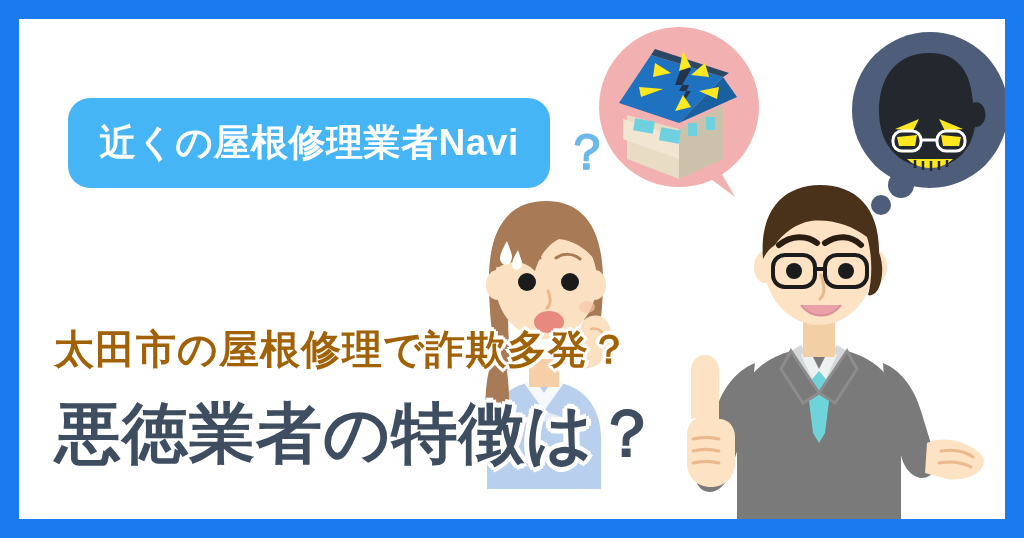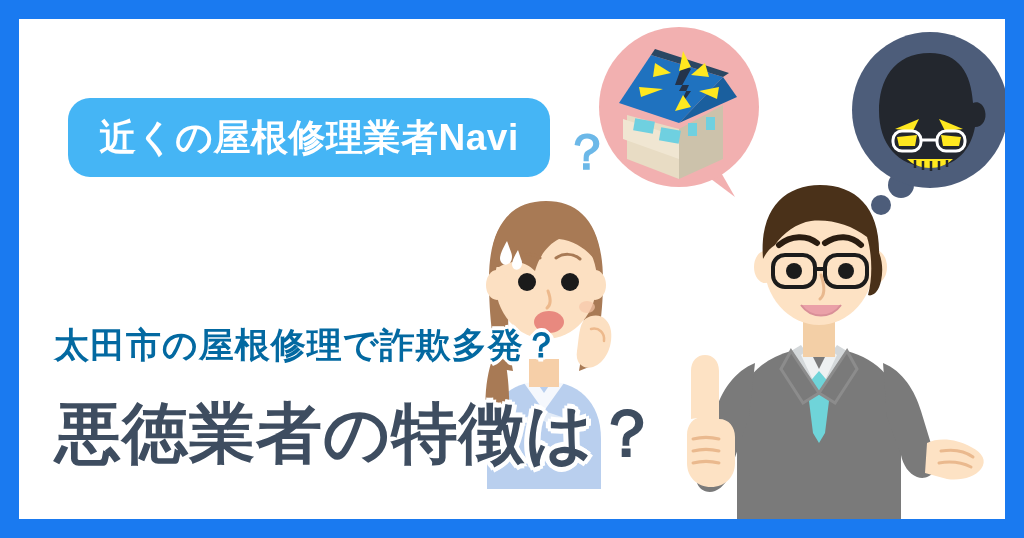--- a/index.html
+++ b/index.html
@@ -29,21 +29,21 @@
     background: #ffffff;
     overflow: hidden;
   }
 
   
   #brand-badge {
     position: absolute;
     left: 49px;
     top: 79px;
     width: 482px;
-    height: 79px;
+    height: 90px;
     background: #45b5f5;
     border-radius: 22px;
     display: flex;
     align-items: center;
     justify-content: center;
   }
   #brand-badge .badge-text {
     color: #ffffff;
     font-size: 37px;
     font-weight: bold;
@@ -58,23 +58,23 @@
     font-size: 50px;
     font-weight: bold;
     line-height: 1;
   }
 
   
   #headline-1 {
     position: absolute;
     left: 35px;
     top: 303px;
-    font-size: 35px;
+    font-size: 40px;
     font-weight: bold;
-    color: #0369a1;
+    color: #a16207;
     white-space: nowrap;
     letter-spacing: 1px;
     text-shadow:
       3px 0 0 #fff, -3px 0 0 #fff, 0 3px 0 #fff, 0 -3px 0 #fff,
       2px 2px 0 #fff, -2px 2px 0 #fff, 2px -2px 0 #fff, -2px -2px 0 #fff,
       4px 0 0 #fff, -4px 0 0 #fff, 0 4px 0 #fff, 0 -4px 0 #fff;
   }
   #headline-2 {
     position: absolute;
     left: 36px;

